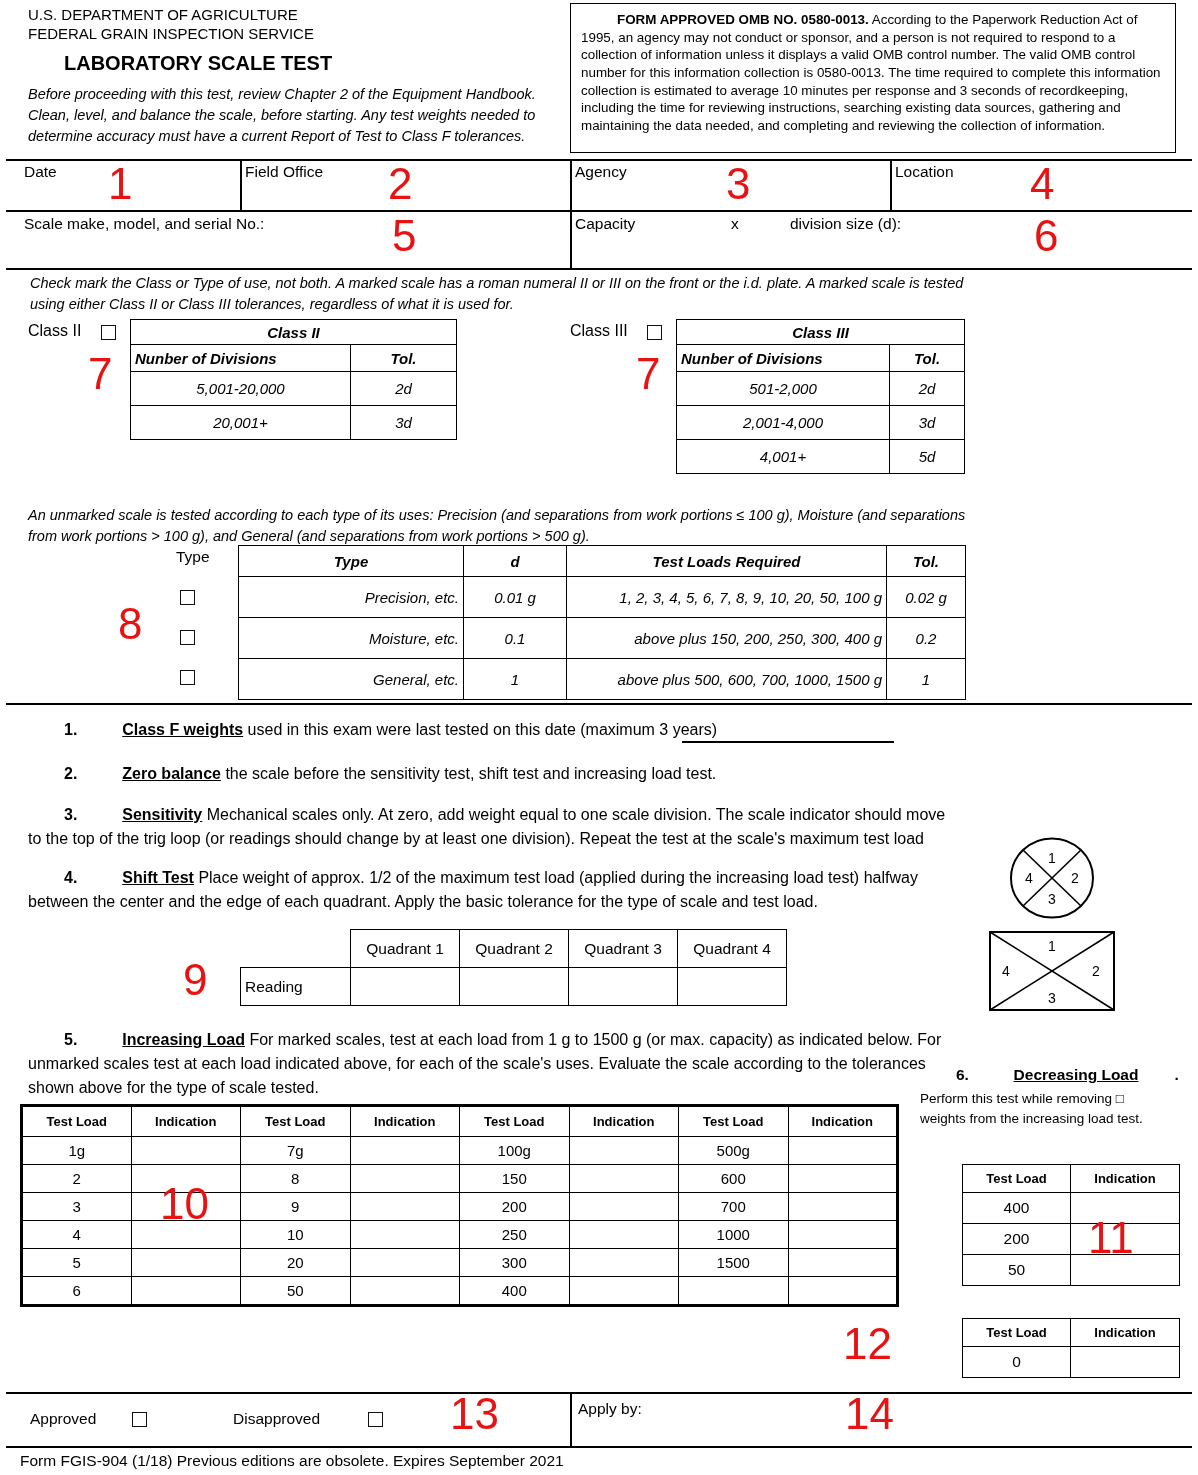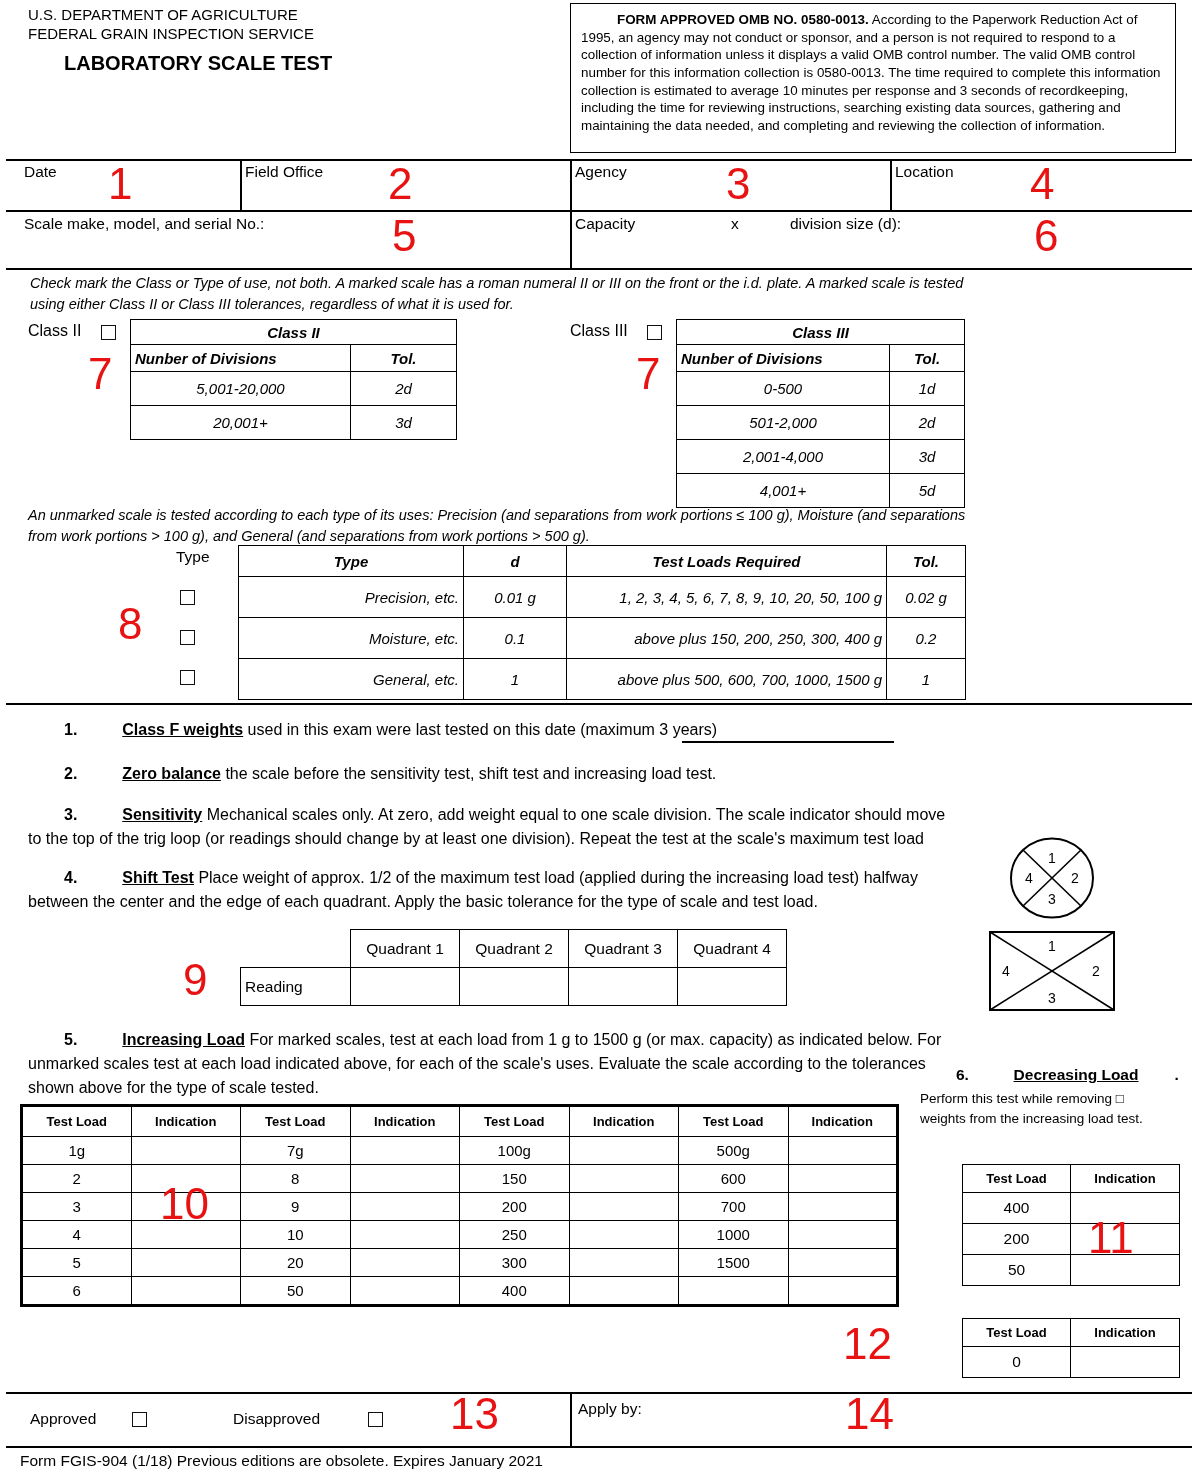--- a/index.html
+++ b/index.html
@@ -39,20 +39,21 @@
   svg text{font-family:"Liberation Sans",sans-serif;}
 </style>
 </head>
 <body>
 
 <div class="page">
 
   <div class="abs" style="left:28px;top:6px;font-size:15px;">U.S. DEPARTMENT OF AGRICULTURE</div>
   <div class="abs" style="left:28px;top:25px;font-size:15px;">FEDERAL GRAIN INSPECTION SERVICE</div>
   <div class="abs b" style="left:28px;top:52px;font-size:20px;">LABORATORY SCALE TEST</div>
+  <div class="note" style="left:28px;top:84px;width:512px;">Before proceeding with this test, review Chapter 2 of the Equipment Handbook. Clean, level, and balance the scale, before starting.  Any test weights needed to determine accuracy must have a current Report of Test to Class F tolerances.</div>
 
   <div class="ombbox">
     <span class="b">FORM APPROVED OMB NO. 0580-0013.</span>
     <span> According to the Paperwork Reduction Act of 1995, an agency may not conduct or sponsor, and a person is not required to respond to a collection of information unless it displays a valid OMB control number.  The valid OMB control number for this information collection is 0580-0013.  The time required to complete this information collection is estimated to average 10 minutes per response and 3 seconds of recordkeeping, including the time for reviewing instructions, searching existing data sources, gathering and maintaining the data needed, and completing and reviewing the collection of information.</span>
   </div>
 
   <div class="hline" style="left:6px;top:159px;width:1186px;"></div>
   <div class="vline" style="left:240px;top:159px;height:51px;"></div>
   <div class="vline" style="left:570px;top:159px;height:51px;"></div>
   <div class="vline" style="left:890px;top:159px;height:51px;"></div>
@@ -118,24 +119,20 @@
         <col style="width:75px">
       </colgroup>
     <tbody>
         <tr>
           <th class="ttl" colspan="2">Class III</th>
         </tr>
     <tr>
       <th class="hd hd-left">Nunber of Divisions</th>
       <th class="hd">Tol.</th>
     </tr>
-    <tr>
-          <td>0-500</td>
-          <td>1d</td>
-        </tr>
     <tr>
           <td>501-2,000</td>
           <td>2d</td>
         </tr>
     <tr>
           <td>2,001-4,000</td>
           <td>3d</td>
         </tr>
     <tr>
           <td>4,001+</td>
@@ -391,21 +388,21 @@
   <div class="hline" style="left:6px;top:1446px;width:1186px;"></div>
 
   <div class="abs lbl" style="left:30px;top:1410px;">Approved</div>
   <div class="cb" style="left:132px;top:1412px;"></div>
   <div class="abs lbl" style="left:233px;top:1410px;">Disapproved</div>
   <div class="cb" style="left:368px;top:1412px;"></div>
   <div class="abs" style="left:578px;top:1400px;width:600px;height:44px;">
     <span class="lbl">Apply by:</span>
   </div>
 
-  <div class="abs" style="left:20px;top:1452px;font-size:15.5px;">Form FGIS-904 (1/18) Previous editions are obsolete.  Expires January 2021</div>
+  <div class="abs" style="left:20px;top:1452px;font-size:15.5px;">Form FGIS-904 (1/18) Previous editions are obsolete.  Expires September 2021</div>
 
   <div class="red" style="left:108px;top:162px;">1</div>
   <div class="red" style="left:388px;top:162px;">2</div>
   <div class="red" style="left:726px;top:162px;">3</div>
   <div class="red" style="left:1030px;top:162px;">4</div>
   <div class="red" style="left:392px;top:214px;">5</div>
   <div class="red" style="left:1034px;top:214px;">6</div>
   <div class="red" style="left:88px;top:352px;">7</div>
   <div class="red" style="left:636px;top:352px;">7</div>
   <div class="red" style="left:118px;top:602px;">8</div>

